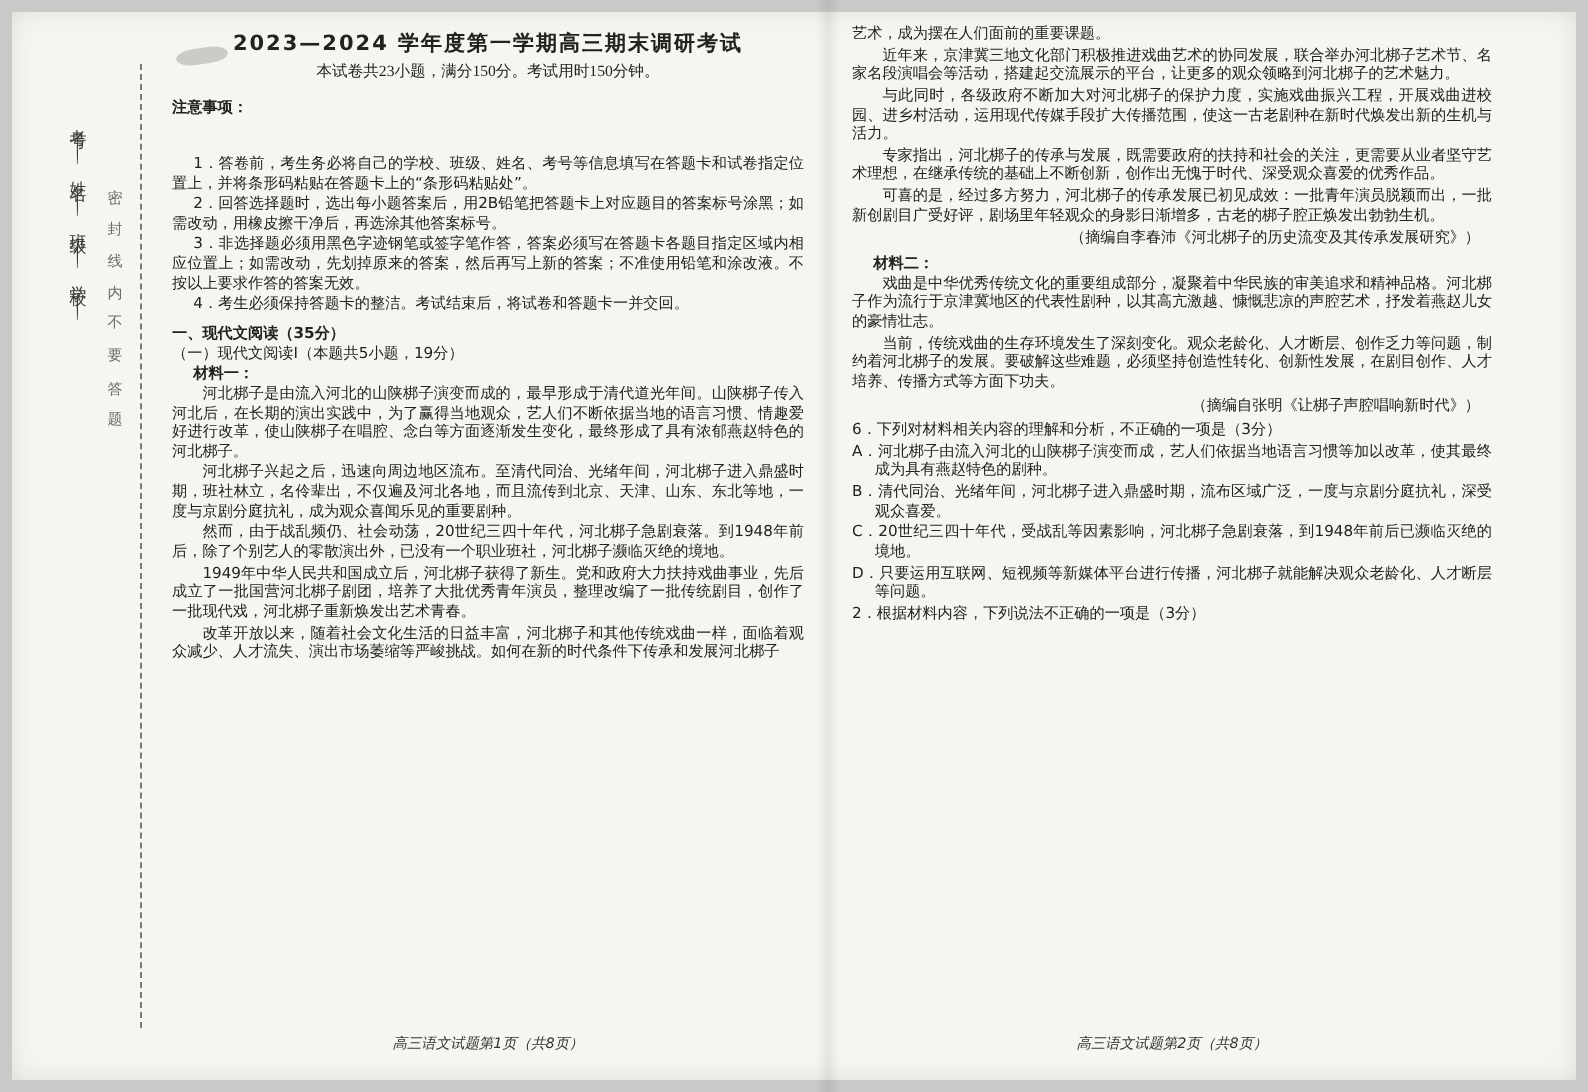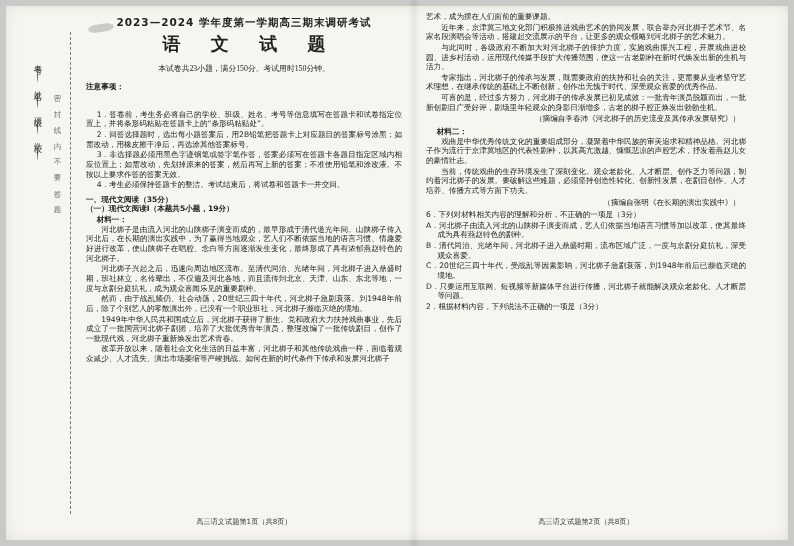--- a/index.html
+++ b/index.html
@@ -45,49 +45,48 @@
     color:#23221f;font-size:7.6px;line-height:1.27;text-align:justify;
   }
   .page-left{left:86px;width:316px;}
   .page-right{left:426px;width:320px;}
   .session{ text-align:center;font-size:10.5px;letter-spacing:1px;margin:4px 0 2px;font-weight:bold;}
   .paper-title{ text-align:center;font-size:18px;font-weight:bold;letter-spacing:12px;margin:4px 0 8px;text-indent:12px;}
   .paper-info{ text-align:center;font-size:7.8px;margin-bottom:8px;font-family:Liberation Serif, serif;}
   .notes-heading{font-weight:bold;margin-bottom:18px;}
   .note-item{margin:0 0 1px 0;text-indent:1.4em;}
   .section-heading{font-weight:bold;margin-top:5px;}
-  .subsection-heading{font-weight:bold;}
+  .subsection-heading{font-weight:normal;}
   .instruction{font-weight:bold;text-indent:1.4em;}
   .material-label{font-weight:bold;text-indent:1.4em;margin-top:1px;}
   .para{margin:0 0 1px 0;text-indent:2em;}
   .para-cont{margin:0 0 1px 0;text-indent:0;}
   .source-line{text-align:right;margin:2px 6px 3px 0;}
   .question-line{margin:0 0 1px 0;padding-left:1.5em;text-indent:-1.5em;}
   .footer{
     position:absolute;bottom:8px;left:0;right:0;text-align:center;
-    font-size:7.2px;color:#333;
+    font-size:7.2px;color:#333;font-style:italic;
   }
 </style>
 </head>
 <body>
 
 <div class="scan">
 
   <div class="smudge"></div>
   <div class="fold"></div>
 
   <div class="binding">
     <div class="binding-fields"><span class="binding-field">考号＿＿＿＿</span><span class="binding-field">姓名＿＿＿＿</span><span class="binding-field">班级＿＿＿＿</span><span class="binding-field">学校＿＿＿＿</span></div>
     <div class="binding-note">密封线内不要答题</div>
     <div class="binding-line"></div>
   </div>
 
   <div class="page page-left">
     <div class="session">2023—2024 学年度第一学期高三期末调研考试</div>
-    <div class="paper-title">语 文 试 题</div>
     <div class="paper-info">本试卷共23小题，满分150分。考试用时150分钟。</div>
 
     <div class="notes-heading">注意事项：</div>
     <div>
         <p class="note-item">1．答卷前，考生务必将自己的学校、班级、姓名、考号等信息填写在答题卡和试卷指定位置上，并将条形码粘贴在答题卡上的“条形码粘贴处”。</p>
         <p class="note-item">2．回答选择题时，选出每小题答案后，用2B铅笔把答题卡上对应题目的答案标号涂黑；如需改动，用橡皮擦干净后，再选涂其他答案标号。</p>
         <p class="note-item">3．非选择题必须用黑色字迹钢笔或签字笔作答，答案必须写在答题卡各题目指定区域内相应位置上；如需改动，先划掉原来的答案，然后再写上新的答案；不准使用铅笔和涂改液。不按以上要求作答的答案无效。</p>
         <p class="note-item">4．考生必须保持答题卡的整洁。考试结束后，将试卷和答题卡一并交回。</p>
       </div>
 
@@ -117,21 +116,21 @@
       </div>
 
     <div class="source-line">（摘编自李春沛《河北梆子的历史流变及其传承发展研究》）</div>
 
     <div class="material-label">材料二：</div>
     <div>
         <p class="para">戏曲是中华优秀传统文化的重要组成部分，凝聚着中华民族的审美追求和精神品格。河北梆子作为流行于京津冀地区的代表性剧种，以其高亢激越、慷慨悲凉的声腔艺术，抒发着燕赵儿女的豪情壮志。</p>
         <p class="para">当前，传统戏曲的生存环境发生了深刻变化。观众老龄化、人才断层、创作乏力等问题，制约着河北梆子的发展。要破解这些难题，必须坚持创造性转化、创新性发展，在剧目创作、人才培养、传播方式等方面下功夫。</p>
       </div>
 
-    <div class="source-line">（摘编自张明《在长期的演出实践中》）</div>
+    <div class="source-line">（摘编自张明《让梆子声腔唱响新时代》）</div>
 
     <div>
         <p class="question-line">6．下列对材料相关内容的理解和分析，不正确的一项是（3分）</p>
         <p class="question-line">A．河北梆子由流入河北的山陕梆子演变而成，艺人们依据当地语言习惯等加以改革，使其最终成为具有燕赵特色的剧种。</p>
         <p class="question-line">B．清代同治、光绪年间，河北梆子进入鼎盛时期，流布区域广泛，一度与京剧分庭抗礼，深受观众喜爱。</p>
         <p class="question-line">C．20世纪三四十年代，受战乱等因素影响，河北梆子急剧衰落，到1948年前后已濒临灭绝的境地。</p>
         <p class="question-line">D．只要运用互联网、短视频等新媒体平台进行传播，河北梆子就能解决观众老龄化、人才断层等问题。</p>
         <p class="question-line">2．根据材料内容，下列说法不正确的一项是（3分）</p>
       </div>
 

